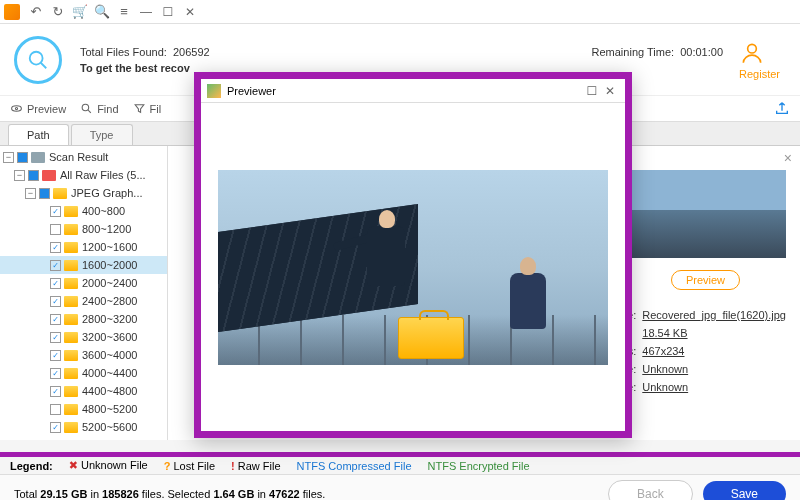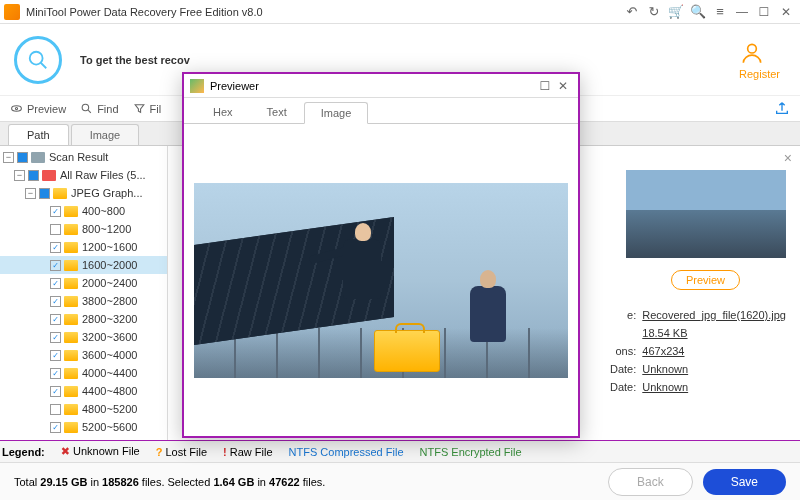--- a/index.html
+++ b/index.html
@@ -49,35 +49,35 @@
 .tree-item .spacer { display: inline-block; }
 
 .right-pane { flex: 1; position: relative; }
 .close-x { position: absolute; right: 8px; top: 4px; color: #999; font-size: 14px; }
 .preview-thumb { position: absolute; right: 14px; top: 24px; width: 160px; height: 88px; background: linear-gradient(180deg,#8db4d4 0%,#8db4d4 45%,#5a7a94 45%,#3a4a5a 100%); }
 .preview-btn { position: absolute; right: 60px; top: 124px; border: 1.5px solid #ff9800; color: #ff9800; border-radius: 12px; padding: 3px 14px; font-size: 11px; background: #fff; }
 .details { position: absolute; right: 14px; top: 160px; font-size: 11px; color: #333; text-decoration: underline; }
 .details div { line-height: 18px; }
 .details .lbl { display: inline-block; width: 40px; text-align: right; margin-right: 6px; }
 
-.legend { height: 22px; background: #f5f5f5; display: flex; align-items: center; padding: 0 2px; gap: 16px; font-size: 11px; border-top: 1px solid #a21caf; }
+.legend { height: 22px; background: #f5f5f5; display: flex; align-items: center; padding: 0 10px; gap: 16px; font-size: 11px; border-top: 5px solid #a21caf; margin-top: 12px; }
 .legend b { font-weight: bold; }
 .legend .red { color: #d32f2f; }
 .legend .orange { color: #ff9800; }
 .legend .blue { color: #1976d2; }
 .legend .green { color: #388e3c; }
 
 .footer { height: 38px; background: #fafafa; display: flex; align-items: center; padding: 0 14px; border-top: 1px solid #ddd; font-size: 11px; gap: 10px; }
 .footer-text { flex: 1; }
 .btn { border-radius: 15px; padding: 6px 28px; font-size: 12px; border: none; }
 .btn-back { background: #fff; border: 1px solid #ccc; color: #aaa; }
 .btn-save { background: #1d4ed8; color: #fff; }
 
 
-.modal { position: absolute; left: 182px; top: 72px; width: 398px; height: 366px; background: #fff; border: 2px solid #a21caf; box-shadow: 0 4px 20px rgba(0,0,0,0.25); display: flex; flex-direction: column; }
+.modal { position: absolute; left: 194px; top: 72px; width: 438px; height: 366px; background: #fff; border: 7px solid #a21caf; box-shadow: 0 4px 20px rgba(0,0,0,0.25); display: flex; flex-direction: column; }
 .modal-title { height: 24px; display: flex; align-items: center; padding: 0 6px; border-bottom: 1px solid #ddd; font-size: 11px; }
 .modal-title .icon { width: 14px; height: 14px; background: linear-gradient(135deg,#66bb6a,#ffb74d); margin-right: 6px; }
 .modal-title .t { flex: 1; }
 .modal-title .wc { width: 18px; text-align: center; color: #666; font-size: 12px; }
 .modal-tabs { height: 26px; display: flex; align-items: flex-end; border-bottom: 1px solid #ccc; padding-left: 12px; }
 .modal-tab { padding: 4px 16px; font-size: 11px; border: 1px solid transparent; color: #666; }
 .modal-tab.active { border: 1px solid #ccc; border-bottom: 1px solid #fff; background: #fff; border-radius: 3px 3px 0 0; margin-bottom: -1px; }
 .modal-img-wrap { flex: 1; display: flex; align-items: center; justify-content: center; padding: 10px; }
 .modal-img { width: 390px; height: 195px; position: relative; overflow: hidden; }
 .sky { position: absolute; inset: 0; background: linear-gradient(180deg,#b8d4e8 0%,#a8c4d8 50%,#8aa8c0 100%); }
@@ -91,41 +91,44 @@
 .man2 .body { position: absolute; left: 2px; top: 28px; width: 36px; height: 56px; background: #2a3a5a; border-radius: 8px 8px 4px 4px; }
 .case { position: absolute; left: 180px; bottom: 6px; width: 66px; height: 42px; background: linear-gradient(#ffd54f,#ffb300); border-radius: 3px; border: 1px solid #e6a000; }
 .case::before { content:''; position: absolute; left: 20px; top: -8px; width: 26px; height: 8px; border: 2px solid #e6a000; border-bottom: none; border-radius: 6px 6px 0 0; }
 .rails { position: absolute; left: 0; bottom: 0; width: 100%; height: 50px; background: repeating-linear-gradient(90deg, transparent 0 40px, #5a6a7a 40px 42px), linear-gradient(180deg, transparent, rgba(40,50,60,0.4)); }
 </style>
 </head>
 <body>
 
 <div class="titlebar">
   <div class="titlebar-icon"></div>
-  <div class="titlebar-text">MiniTool Power Data Recovery Free Edition v8.0</div>
   <div class="titlebar-controls">
     <span>↶</span>
     <span>↻</span>
     <span>🛒</span>
     <span>🔍</span>
     <span>≡</span>
     <span class="win">—</span>
     <span class="win">☐</span>
     <span class="win">✕</span>
   </div>
 </div>
 
 <div class="scan-area">
   <div class="scan-icon">
     <svg viewBox="0 0 24 24">
         <circle cx="10" cy="10" r="7"></circle>
         <line x1="15" y1="15" x2="21" y2="21"></line>
       </svg>
   </div>
   <div class="scan-body">
+    <div class="scan-top">
+      <span><span>Total Files Found:</span>&nbsp;&nbsp;<span>206592</span></span>
+      <span><span>Remaining Time:</span>&nbsp;&nbsp;<span>00:01:00</span></span>
+    </div>
     <div class="scan-msg">To get the best recov</div>
   </div>
   <div class="register-box">
     <svg viewBox="0 0 24 24">
         <circle cx="12" cy="8" r="4"></circle>
         <path d="M4 21c0-4 4-7 8-7s8 3 8 7"></path>
       </svg>
     <div>Register</div>
   </div>
 </div>
@@ -151,21 +154,21 @@
       </svg>
       <span>Fil</span>
     </span>
   <span class="export-icon"><svg width="16" height="16" viewBox="0 0 24 24" fill="none" stroke="#1e88e5" stroke-width="2">
         <path d="M4 16v4h16v-4M12 4v12m0-12l-4 4m4-4l4 4"></path>
       </svg></span>
 </div>
 
 <div class="tabs-row">
   <div class="main-tab active">Path</div>
-  <div class="main-tab">Image</div>
+  <div class="main-tab">Type</div>
 </div>
 
 <div class="content">
   <div class="tree">
     <div class="tree-item">
         <span class="spacer" style="width:3px"></span>
         <span class="toggle">−</span>
         <span class="cb partial"></span>
         <span class="disk"></span>
         <span>Scan Result</span>
@@ -211,21 +214,21 @@
     <div class="tree-item">
         <span class="spacer" style="width:50px"></span>
         <span class="cb">✓</span>
         <span class="folder"></span>
         <span>2000~2400</span>
       </div>
     <div class="tree-item">
         <span class="spacer" style="width:50px"></span>
         <span class="cb">✓</span>
         <span class="folder"></span>
-        <span>3800~2800</span>
+        <span>2400~2800</span>
       </div>
     <div class="tree-item">
         <span class="spacer" style="width:50px"></span>
         <span class="cb">✓</span>
         <span class="folder"></span>
         <span>2800~3200</span>
       </div>
     <div class="tree-item">
         <span class="spacer" style="width:50px"></span>
         <span class="cb">✓</span>
@@ -293,25 +296,20 @@
   <button class="btn btn-back">Back</button>
   <button class="btn btn-save">Save</button>
 </div>
 
 <div class="modal">
   <div class="modal-title">
     <div class="icon"></div>
     <div class="t">Previewer</div>
     <div class="wc">☐</div>
     <div class="wc">✕</div>
-  </div>
-  <div class="modal-tabs">
-    <div class="modal-tab">Hex</div>
-    <div class="modal-tab">Text</div>
-    <div class="modal-tab active">Image</div>
   </div>
   <div class="modal-img-wrap">
     <div class="modal-img">
       <div class="sky"></div>
       <div class="rails"></div>
       <div class="panel"></div>
       <div class="man1">
           <div class="arm"></div>
           <div class="suit"></div>
           <div class="head"></div>

